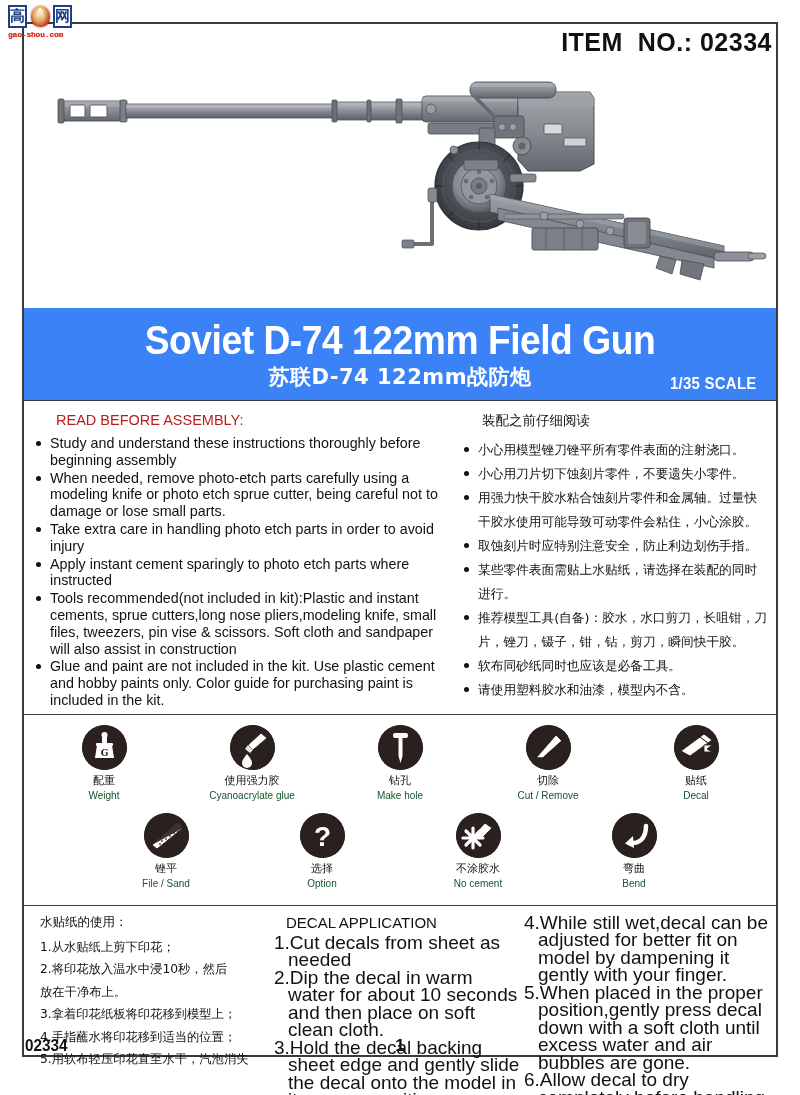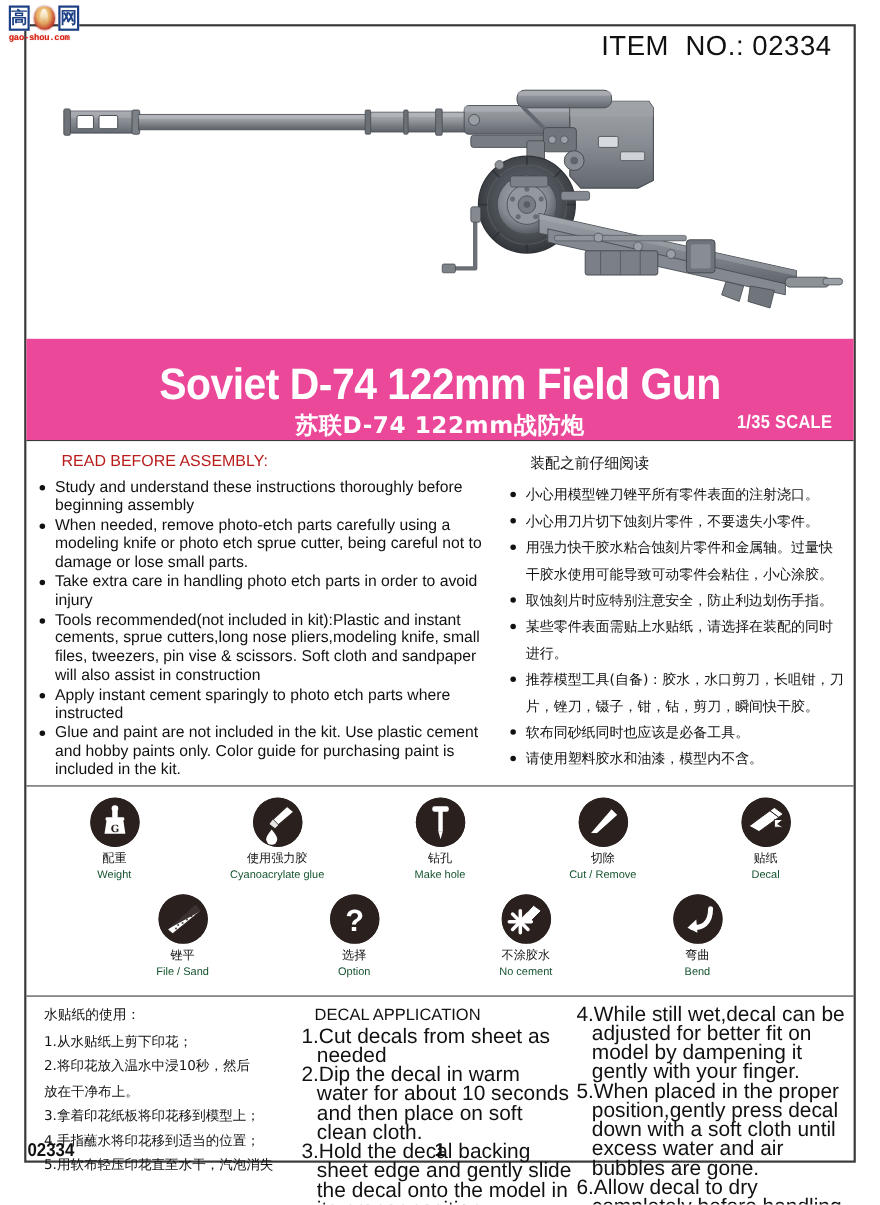--- a/index.html
+++ b/index.html
@@ -79,43 +79,43 @@
   }
 
   
   .header-band {
     height: 44px;
     position: relative;
     flex: 0 0 auto;
   }
   .item-no {
     position: absolute;
-    right: 20px;
+    right: 4px;
     top: 4px;
     font-size: 25px;
-    font-weight: normal;
+    font-weight: bold;
     letter-spacing: 0.5px;
     color: #111;
     font-family: "Liberation Sans", sans-serif;
     white-space: pre;
   }
 
   
   .artwork {
     flex: 0 0 240px;
     position: relative;
   }
   .artwork svg { display: block; width: 100%; height: 100%; }
 
   
   .banner {
     flex: 0 0 92px;
-    background: #ec4899;
-    position: relative;
-    padding-top: 18px;
+    background: #3b82f6;
+    position: relative;
+    padding-top: 8px;
   }
   .banner-title {
     color: #ffffff;
     font-size: 40px;
     font-weight: bold;
     text-align: center;
     letter-spacing: -0.5px;
     line-height: 48px;
     font-family: "Liberation Sans", sans-serif;
     transform: scaleX(0.93);
@@ -222,21 +222,21 @@
     background: #2a211f;
     position: relative;
     overflow: hidden;
     flex: 0 0 auto;
   }
   .sym-badge svg { display: block; width: 100%; height: 100%; }
   .sym-cn {
     font-size: 11px;
     color: #111;
     margin-top: 5px;
-    font-family: Liberation Serif, serif;
+    font-family: Liberation Mono, monospace;
     line-height: 13px;
   }
   .sym-en {
     font-size: 10px;
     color: #14532d;
     font-family: "Liberation Sans", sans-serif;
     line-height: 15px;
   }
 
   
@@ -476,22 +476,22 @@
     <div class="banner-scale">1/35 SCALE</div>
   </div>
 
   <div class="panel-instructions">
     <div class="col-en">
       <div class="head-en">READ BEFORE ASSEMBLY:</div>
       <ul class="bullets-en">
         <li>Study and understand these instructions thoroughly before beginning assembly</li>
         <li>When needed, remove photo-etch parts carefully using a modeling knife or photo etch sprue cutter, being careful not to damage or lose small parts.</li>
         <li>Take extra care in handling photo etch parts in order to avoid injury</li>
+        <li>Apply instant cement sparingly to photo etch parts where instructed</li>
         <li>Tools recommended(not included in kit):Plastic and instant cements, sprue cutters,long nose pliers,modeling knife, small files, tweezers, pin vise &amp; scissors. Soft cloth and sandpaper will also assist in construction</li>
-        <li>Apply instant cement sparingly to photo etch parts where instructed</li>
         <li>Glue and paint are not included in the kit. Use plastic cement and hobby paints only. Color guide for purchasing paint is included in the kit.</li>
       </ul>
     </div>
     <div class="col-cn">
       <div class="head-cn">装配之前仔细阅读</div>
       <ul class="bullets-cn">
         <li>小心用模型锉刀锉平所有零件表面的注射浇口。</li>
         <li>小心用刀片切下蚀刻片零件，不要遗失小零件。</li>
         <li>用强力快干胶水粘合蚀刻片零件和金属轴。过量快干胶水使用可能导致可动零件会粘住，小心涂胶。</li>
         <li>取蚀刻片时应特别注意安全，防止利边划伤手指。</li>

